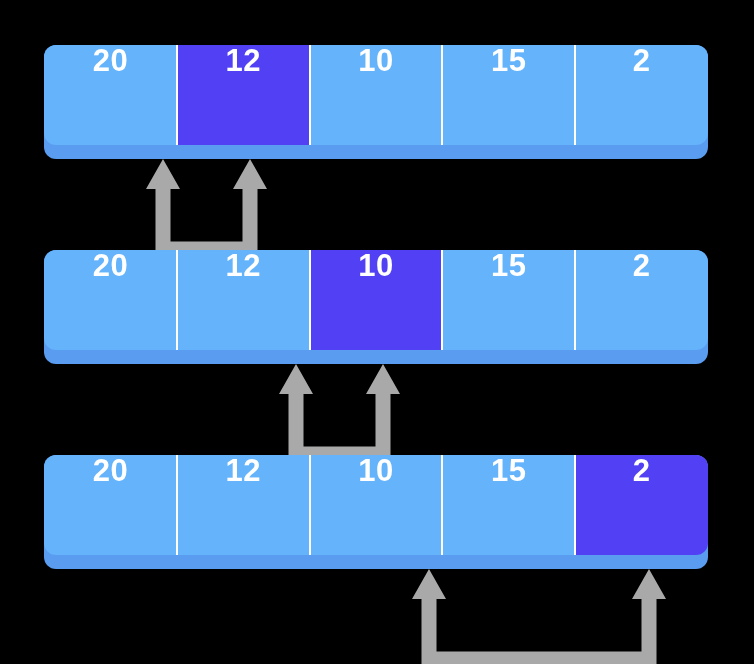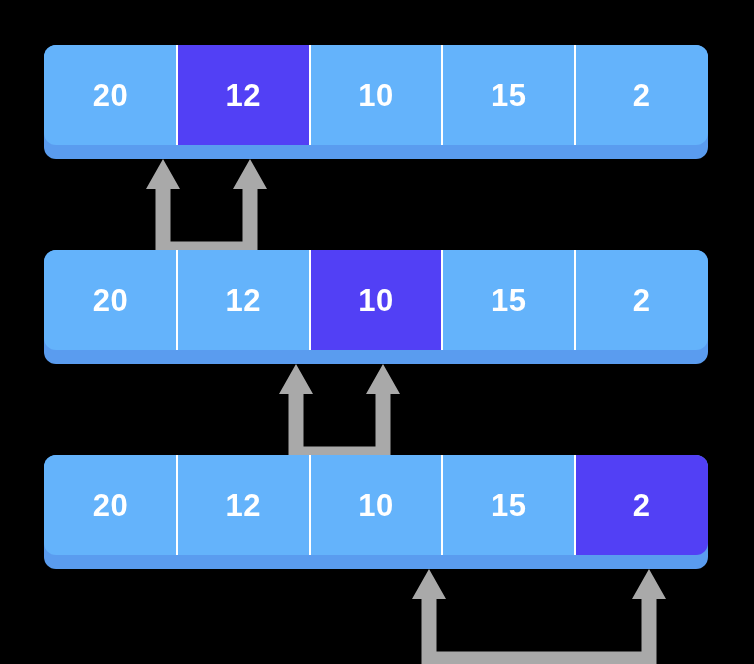--- a/index.html
+++ b/index.html
@@ -56,21 +56,21 @@
     display: flex;
     border-radius: 12px;
     overflow: hidden;
   }
 
   .cell {
     flex: 1 1 0;
     position: relative;
     background: #64B3FB;
     display: flex;
-    align-items: center;
+    align-items: flex-start;
     justify-content: center;
     color: #FFFFFF;
     font-size: 31px;
     font-weight: bold;
     letter-spacing: 0.5px;
     line-height: 1;
   }
 
   .cell.highlight {
     background: #5240F5;

